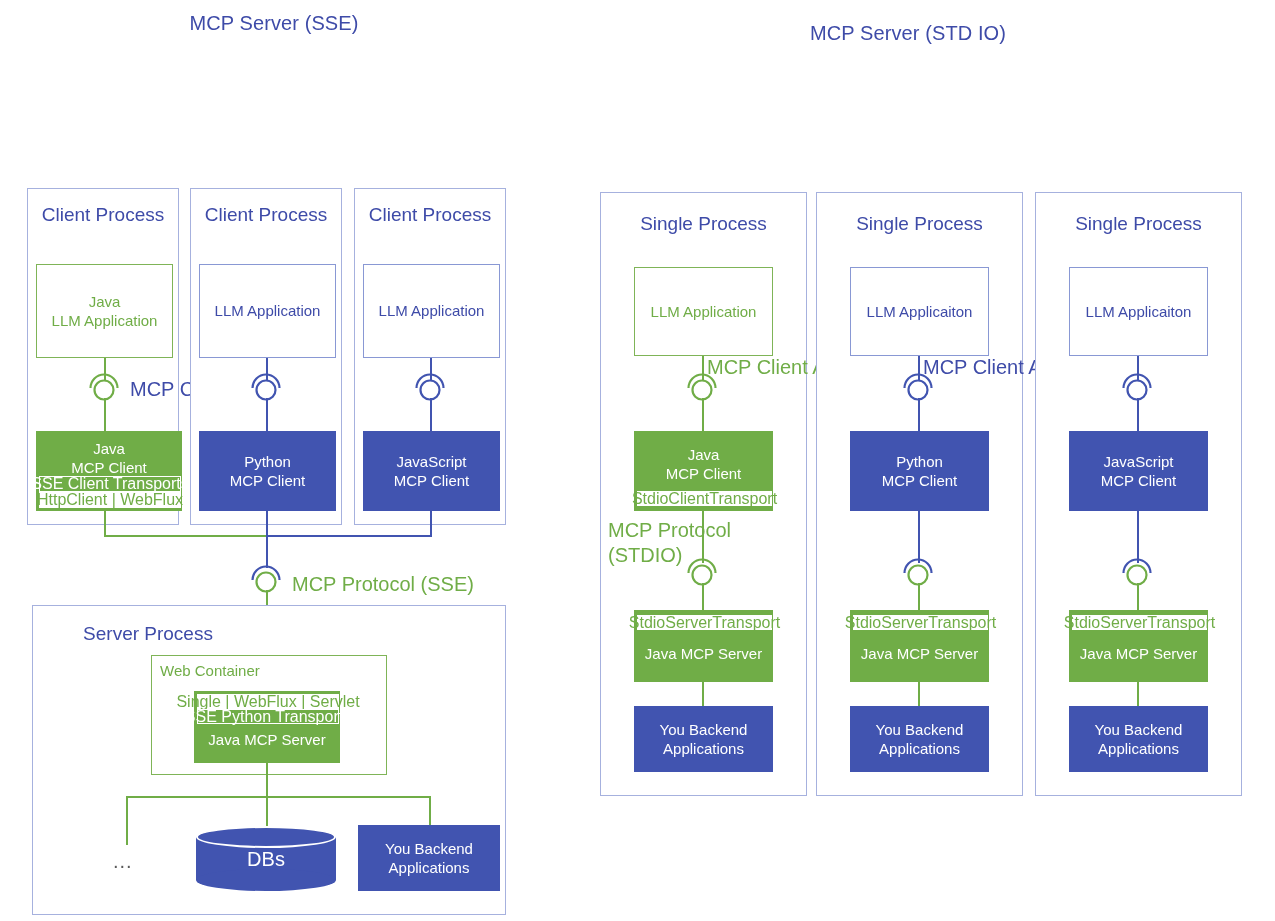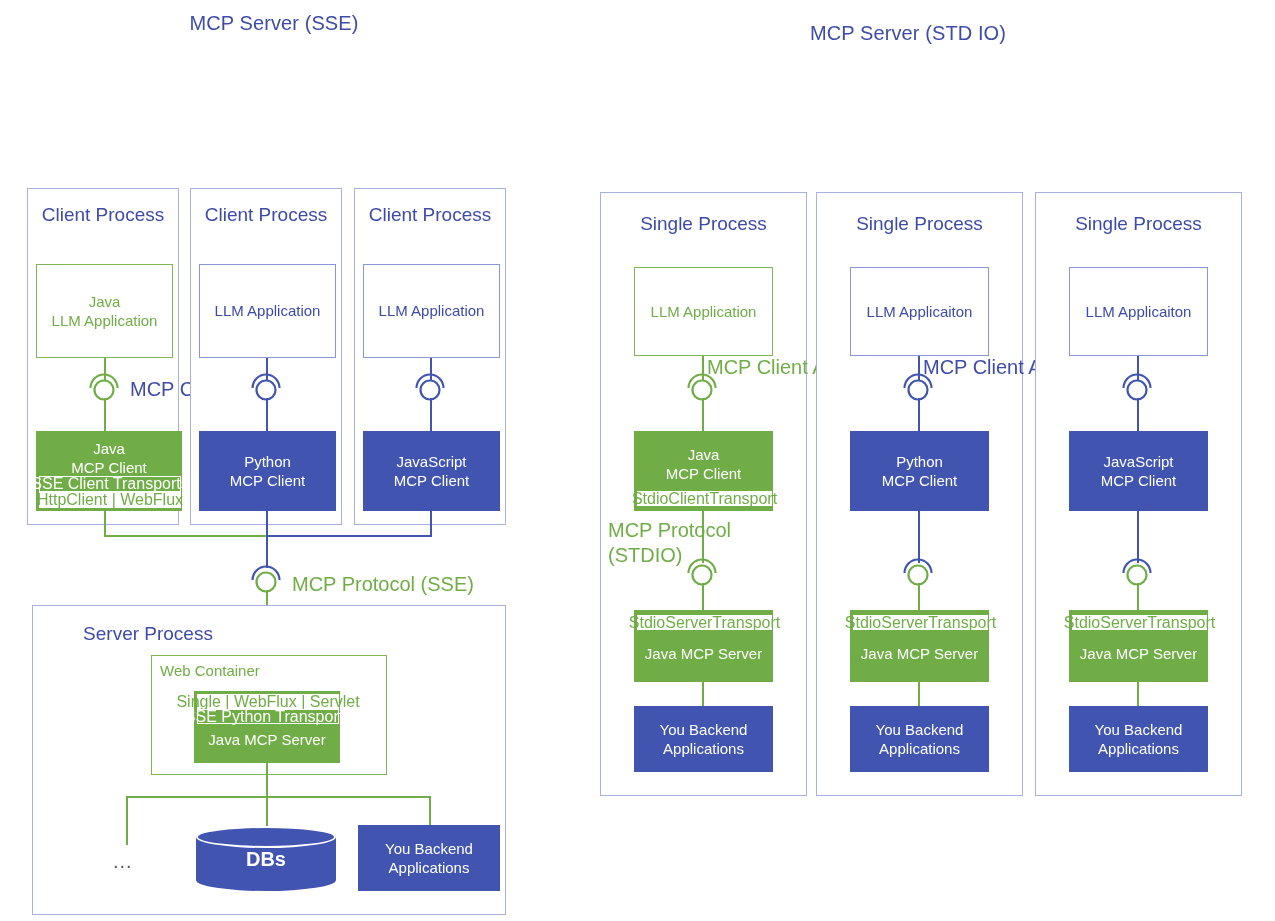--- a/index.html
+++ b/index.html
@@ -77,21 +77,21 @@
   .socket{position:absolute;width:34px;height:34px;}
   .socket svg{display:block;overflow:visible;}
 
   .conn-label{
     position:absolute;font-size:20px;white-space:nowrap;line-height:1.25;
   }
   .lbl-blue{color:#3E4BA8;}
   .lbl-green{color:#70AD47;}
 
   
-  .cyl{position:absolute;font-weight:bold;}
+  .cyl{position:absolute;}
   .cyl .body{position:absolute;left:0;right:0;top:11px;bottom:11px;background:var(--blue);}
   .cyl .top{position:absolute;left:0;right:0;top:0;height:22px;border-radius:50%;
             background:var(--blue);border:2.5px solid #fff;box-sizing:border-box;}
   .cyl .bot{position:absolute;left:0;right:0;bottom:0;height:22px;border-radius:50%;
             background:var(--blue);}
   .cyl .cap-label{position:absolute;left:0;right:0;top:50%;transform:translateY(-50%);
             text-align:center;color:#fff;font-size:20px;z-index:3;}
   .dots{position:absolute;color:#5a5a5a;font-size:20px;letter-spacing:1px;}
 </style>
 </head>

